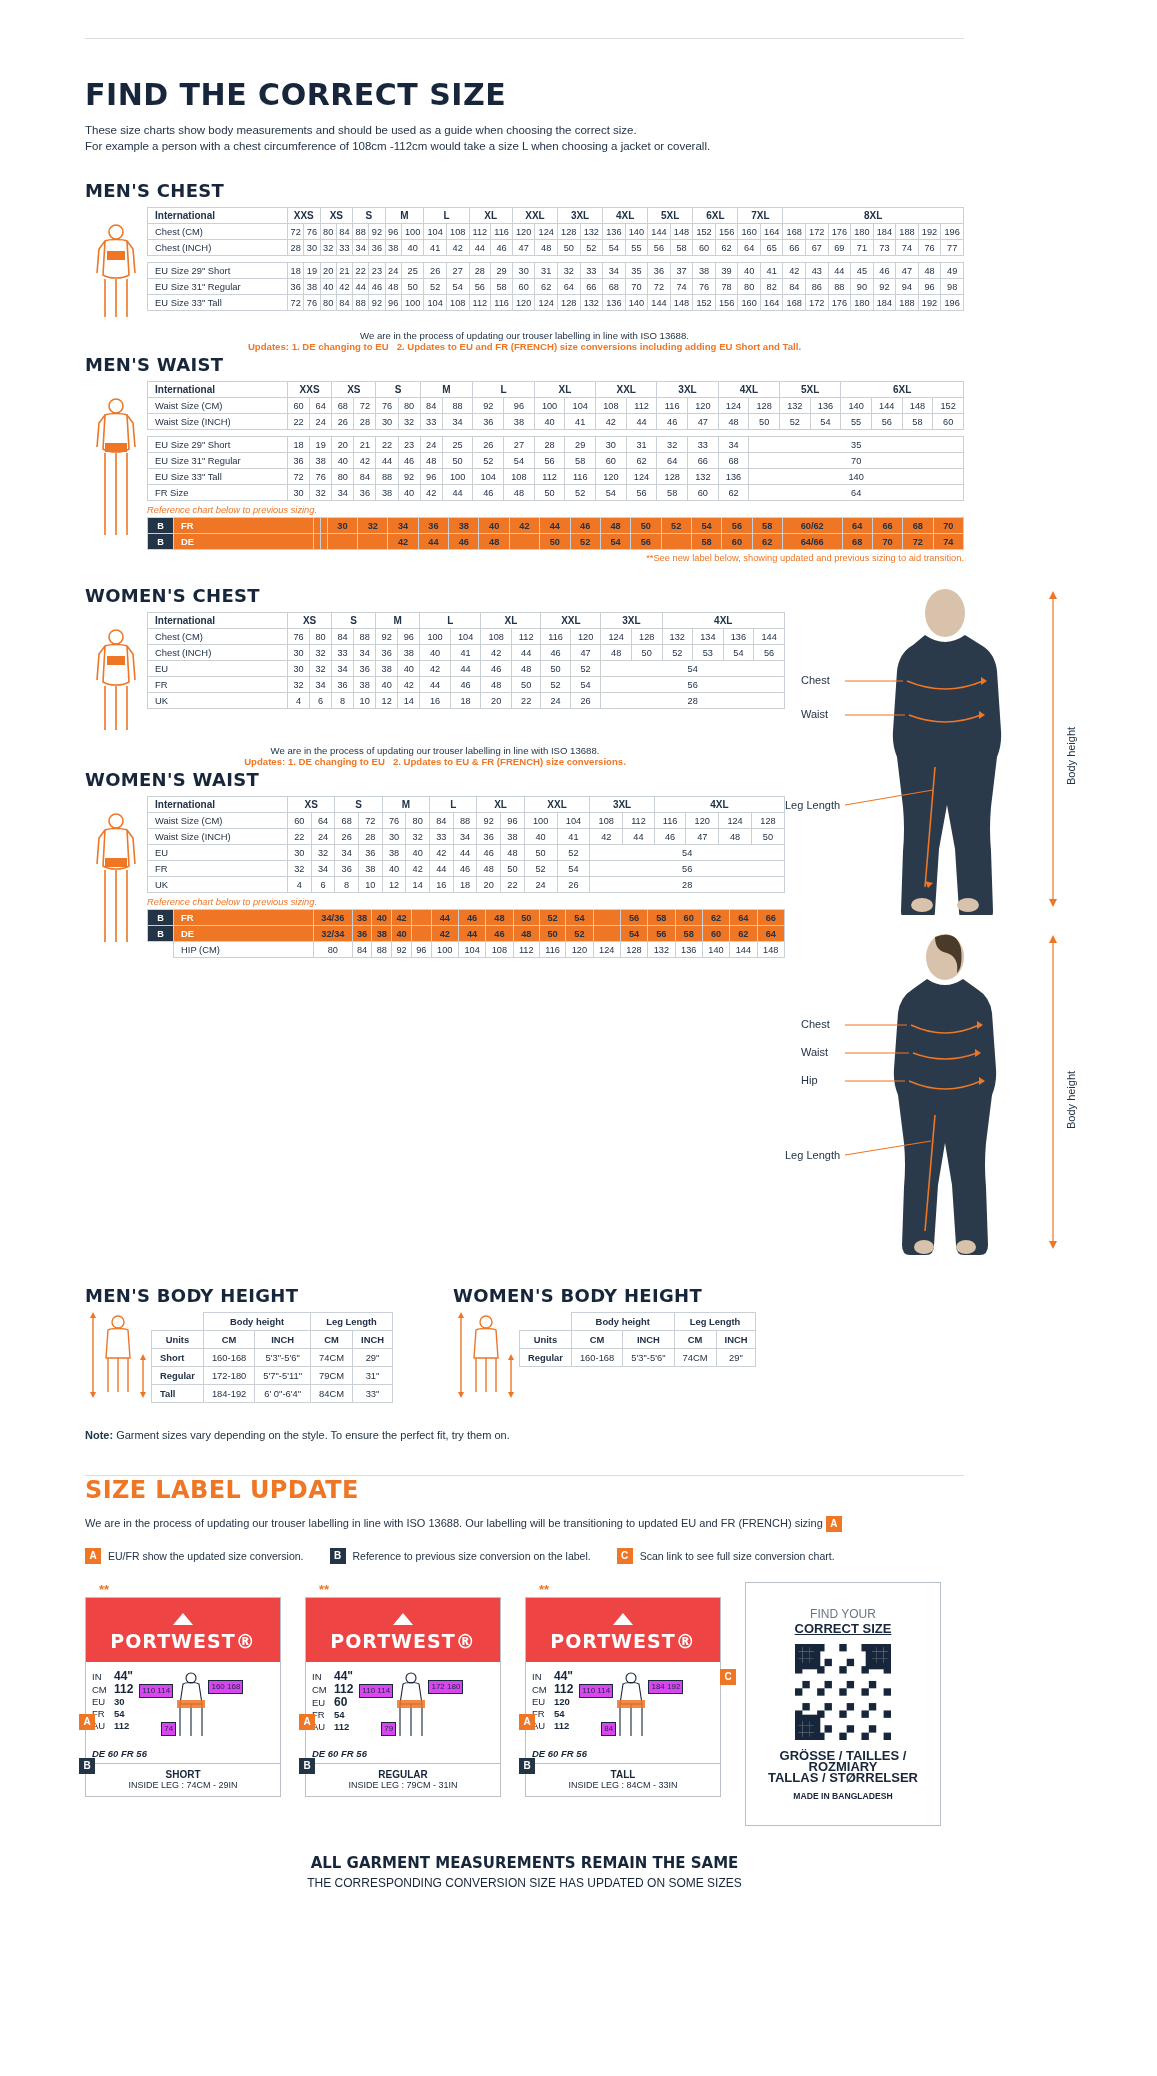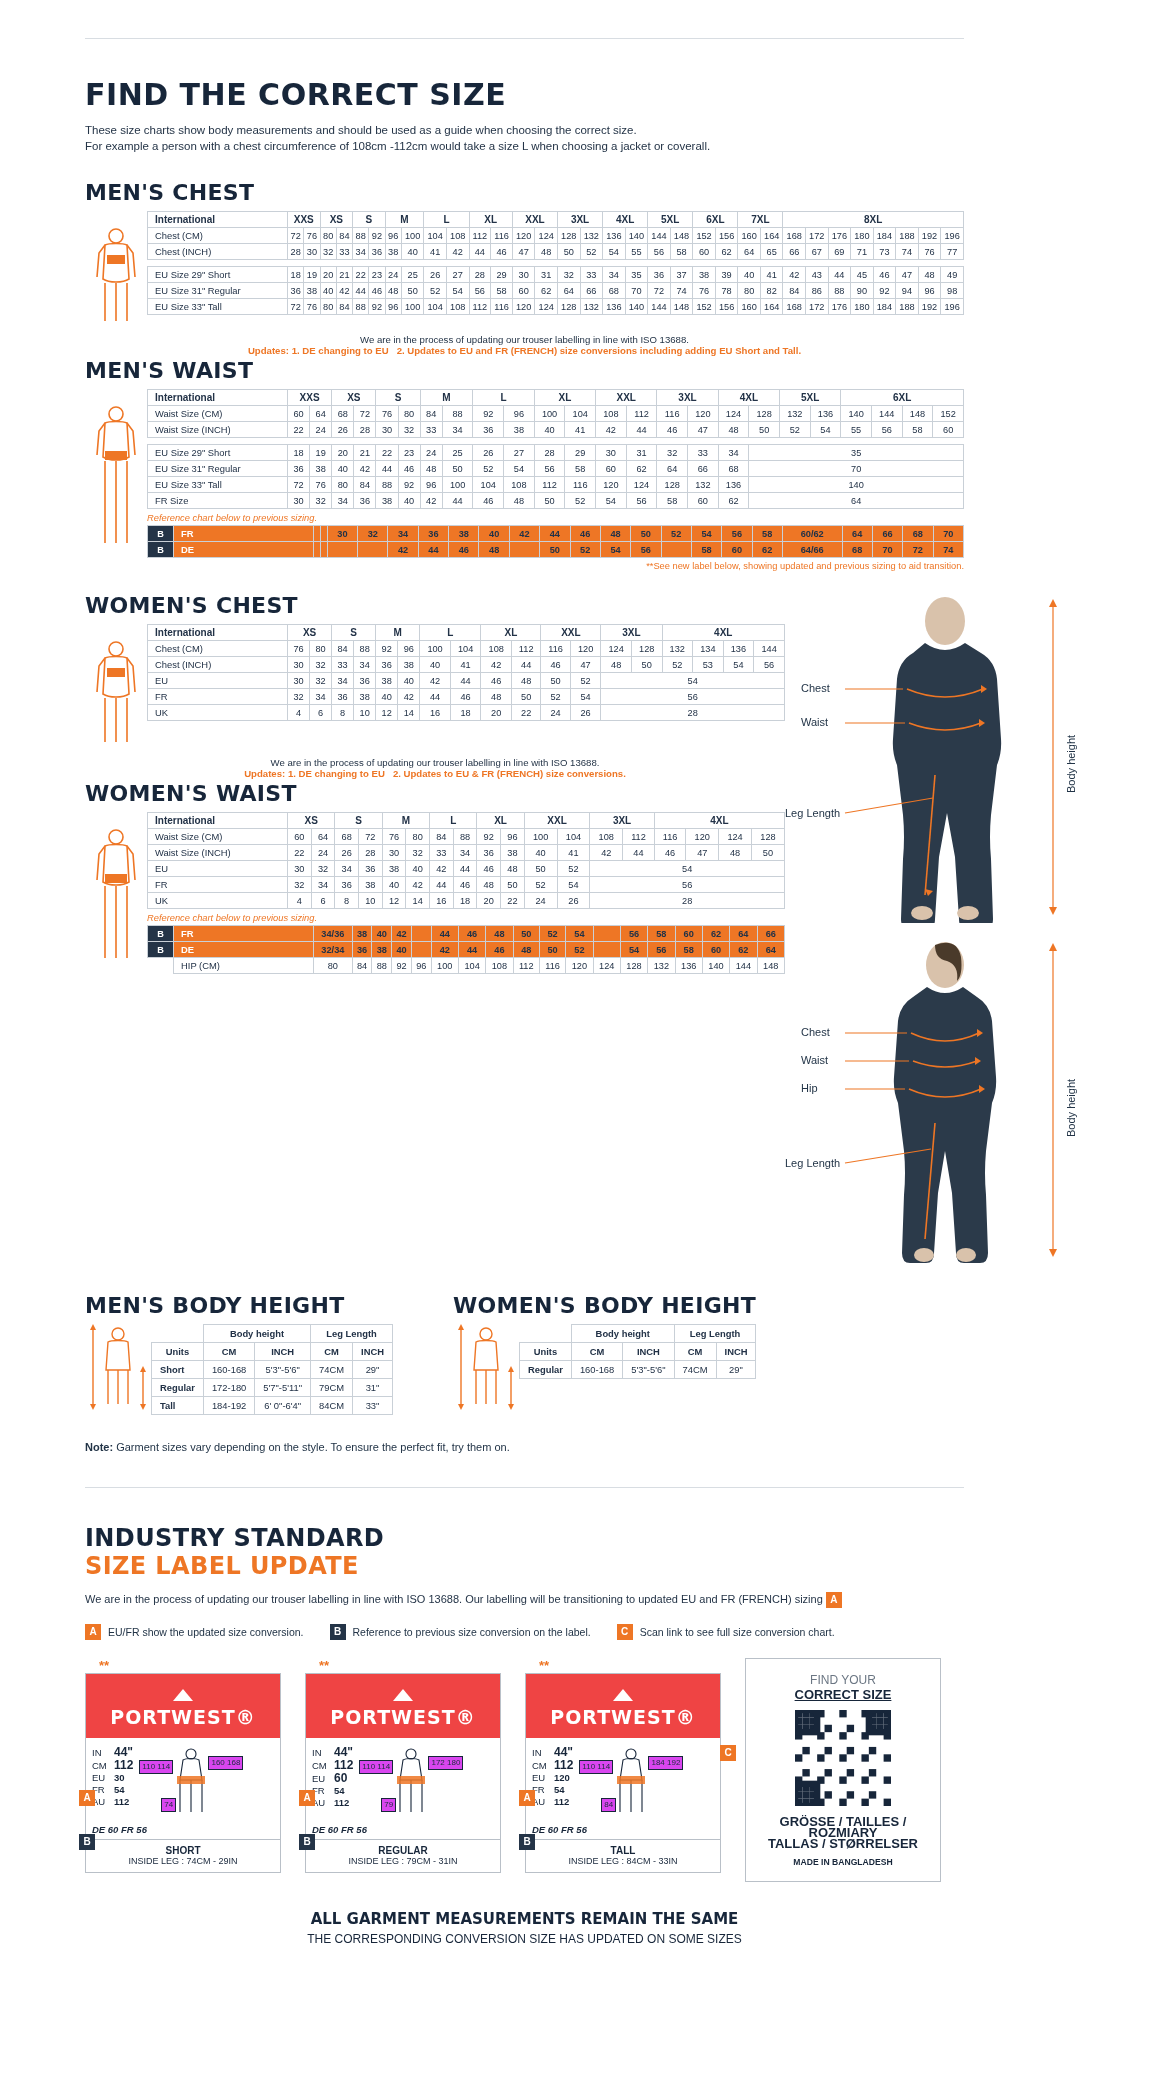--- a/index.html
+++ b/index.html
@@ -20,21 +20,21 @@
     font-size: 30px;
     letter-spacing: 0.5px;
     font-weight: bold;
     color:#17263a;
     margin: 38px 0 10px 0;
     font-family:"DejaVu Sans", sans-serif;
   }
   .intro { font-size:11.5px; line-height:16px; color:#243447; margin-bottom: 26px;}
 
   h2.sec {
-    font-size: 22px;
+    font-size: 18px;
     font-weight: bold;
     color:#17263a;
     letter-spacing:0.3px;
     font-family:"DejaVu Sans", sans-serif;
     margin: 0 0 6px 0;
   }
 
   .row-block { display:flex; align-items:flex-start; gap:0px; }
   .figure-col { width:62px; flex:0 0 62px; padding-top:14px; }
   .tbl-col { flex:1 1 auto; }
@@ -104,21 +104,21 @@
   .spec .big { font-size:12px; font-weight:bold; }
   .mini-fig { position:relative; width:104px; height:72px; }
   .mini-box { position:absolute; border:1px solid #17263a; font-size:8px; text-align:center; line-height:10px; padding:1px 2px; background:#d946ef;}
   .prev { font-size:9.5px; font-style:italic; padding:2px 6px 4px 6px; color:#17263a; }
   .prev b { font-weight:bold; }
   .label-foot { border-top:1px solid #b9c0c8; text-align:center; font-size:9px; padding:5px 2px 6px 2px; color:#17263a;}
   .label-foot .ft1 { font-weight:bold; font-size:10px; }
   .sideA { position:absolute; left:-6px; top:132px; }
   .sideB { position:absolute; left:-6px; top:176px; }
 
-  .qr-card { width:196px; border:1px solid #b9c0c8; text-align:center; padding:14px 8px; position:relative;}
+  .qr-card { width:196px; border:1px solid #b9c0c8; text-align:center; padding:24px 8px; position:relative;}
   .qr-t1 { font-size:12px; color:#6b7683; }
   .qr-t2 { font-size:13px; font-weight:bold; color:#17263a; margin-bottom:8px;text-decoration:underline;}
   .qr-img { width:96px; height:96px; margin:0 auto 10px auto; }
   .qr-sub { font-size:13px; font-weight:bold; color:#17263a; line-height:11px;}
   .qr-made { font-size:8.6px; font-weight:bold; color:#17263a; margin-top:8px;}
   .sideC { position:absolute; left:-26px; top:86px; }
 
   .foot1 { text-align:center; font-size:15px; font-weight:bold; color:#17263a; margin-top:28px; font-family:"DejaVu Sans", sans-serif;}
   .foot2 { text-align:center; font-size:12px; color:#17263a; margin-top:4px; margin-bottom:34px;}
 
@@ -1083,21 +1083,20 @@
         </div>
       </div>
     </div>
 
     <div class="note-bottom">
       <b>Note:</b><span> Garment sizes vary depending on the style. To ensure the perfect fit, try them on.</span>
     </div>
 
     <div class="divider"></div>
 
-    <h2 class="ind">INDUSTRY STANDARD</h2>
     <h2 class="ind2">SIZE LABEL UPDATE</h2>
     <div class="ind-line">
       <span>We are in the process of updating our trouser labelling in line with ISO 13688. Our labelling will be transitioning to updated EU and FR (FRENCH) sizing</span>
       <span class="tagA">A</span>
     </div>
 
     <div class="legend">
       <div class="item">
         <span class="tagA">A</span>
         <span>EU/FR show the updated size conversion.</span>

